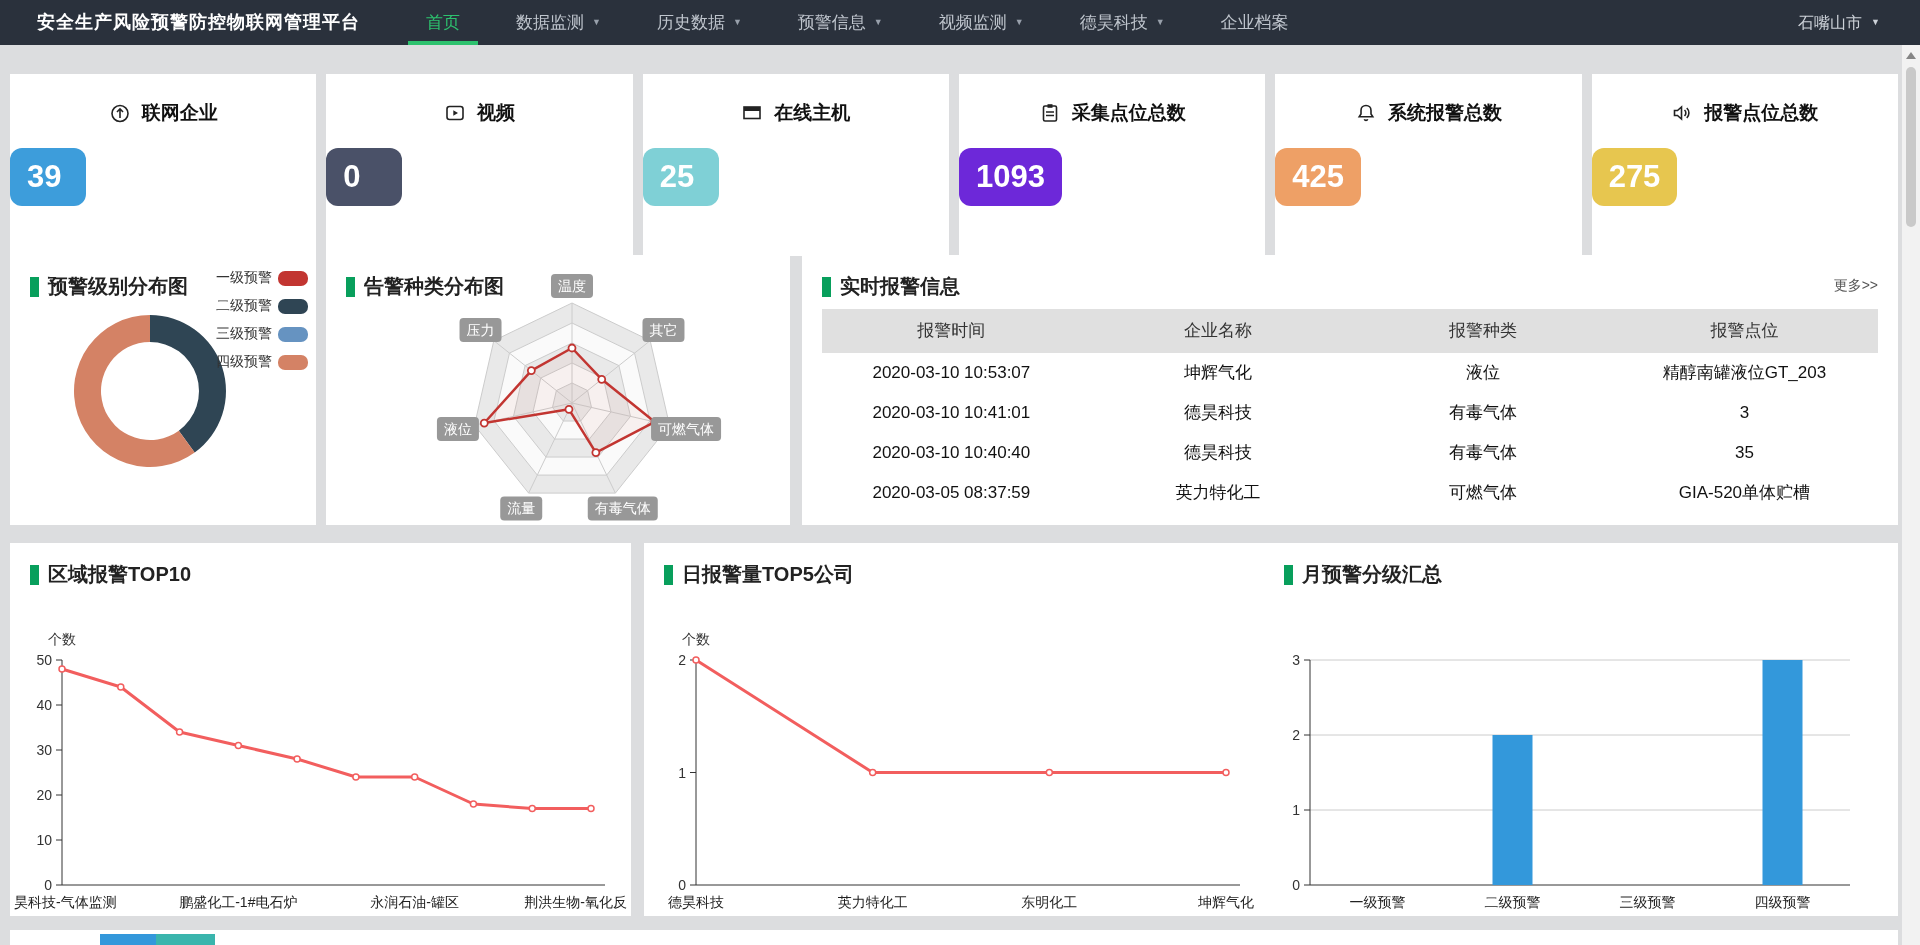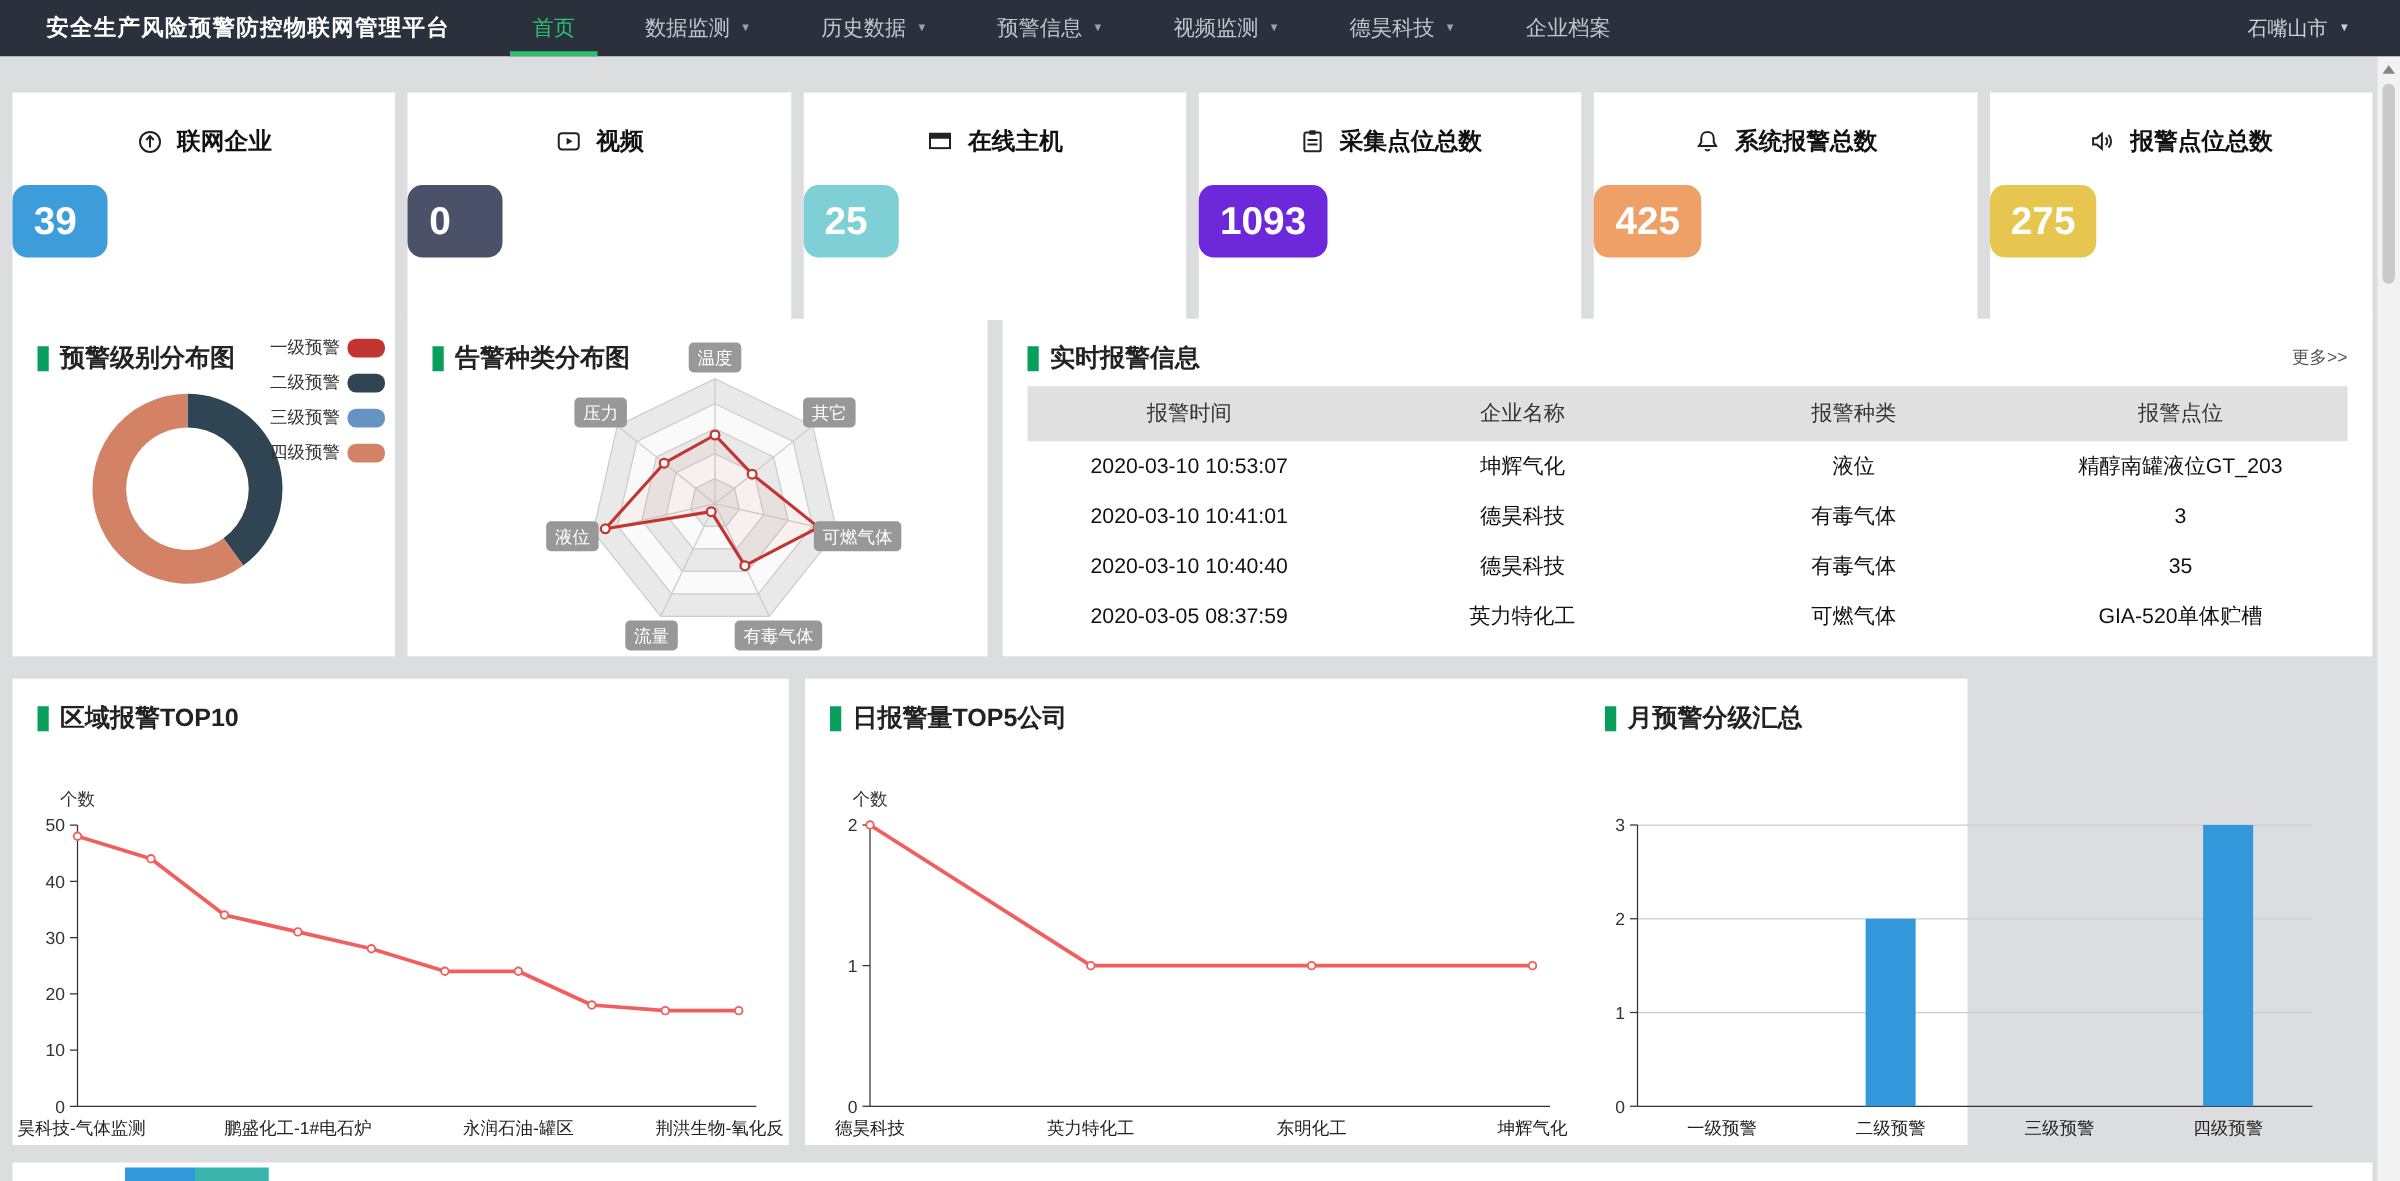--- a/index.html
+++ b/index.html
@@ -20,21 +20,21 @@
 
   
   .cards{position:absolute;top:74px;left:10px;width:1888px;display:flex;gap:10px;}
   .card{flex:1;height:182px;background:#ffffff;text-align:left;}
   .card-title{margin-top:26px;display:flex;justify-content:center;align-items:center;gap:11px;font-size:19px;font-weight:700;color:#111111;}
   .card-icon{display:inline-flex;}
   .badge{display:inline-block;margin-top:22px;min-width:42px;padding:0 17px;height:58px;line-height:58px;border-radius:12px;color:#ffffff;font-size:31px;font-weight:700;}
 
   
   .row2{position:absolute;top:255px;left:10px;width:1888px;height:270px;display:flex;}
-  .row3{position:absolute;top:543px;left:10px;width:1564px;height:373px;display:flex;}
+  .row3{position:absolute;top:543px;left:10px;width:1888px;height:373px;display:flex;}
   .panel{background:#ffffff;position:relative;}
   .p-pie{width:306px;margin-right:10px;}
   .p-radar{width:464px;margin-right:12px;}
   .p-alarms{flex:1;}
   .p-top10{width:621px;margin-right:13px;}
   .p-top5{width:620px;}
   .p-month{flex:1;}
   .panel-head{position:absolute;top:18px;left:20px;display:flex;align-items:center;z-index:2;}
   .green-tick{width:9px;height:20px;background:#089f5c;}
   .panel-title{margin-left:9px;font-size:20px;font-weight:700;color:#222222;white-space:nowrap;text-align:center;}

